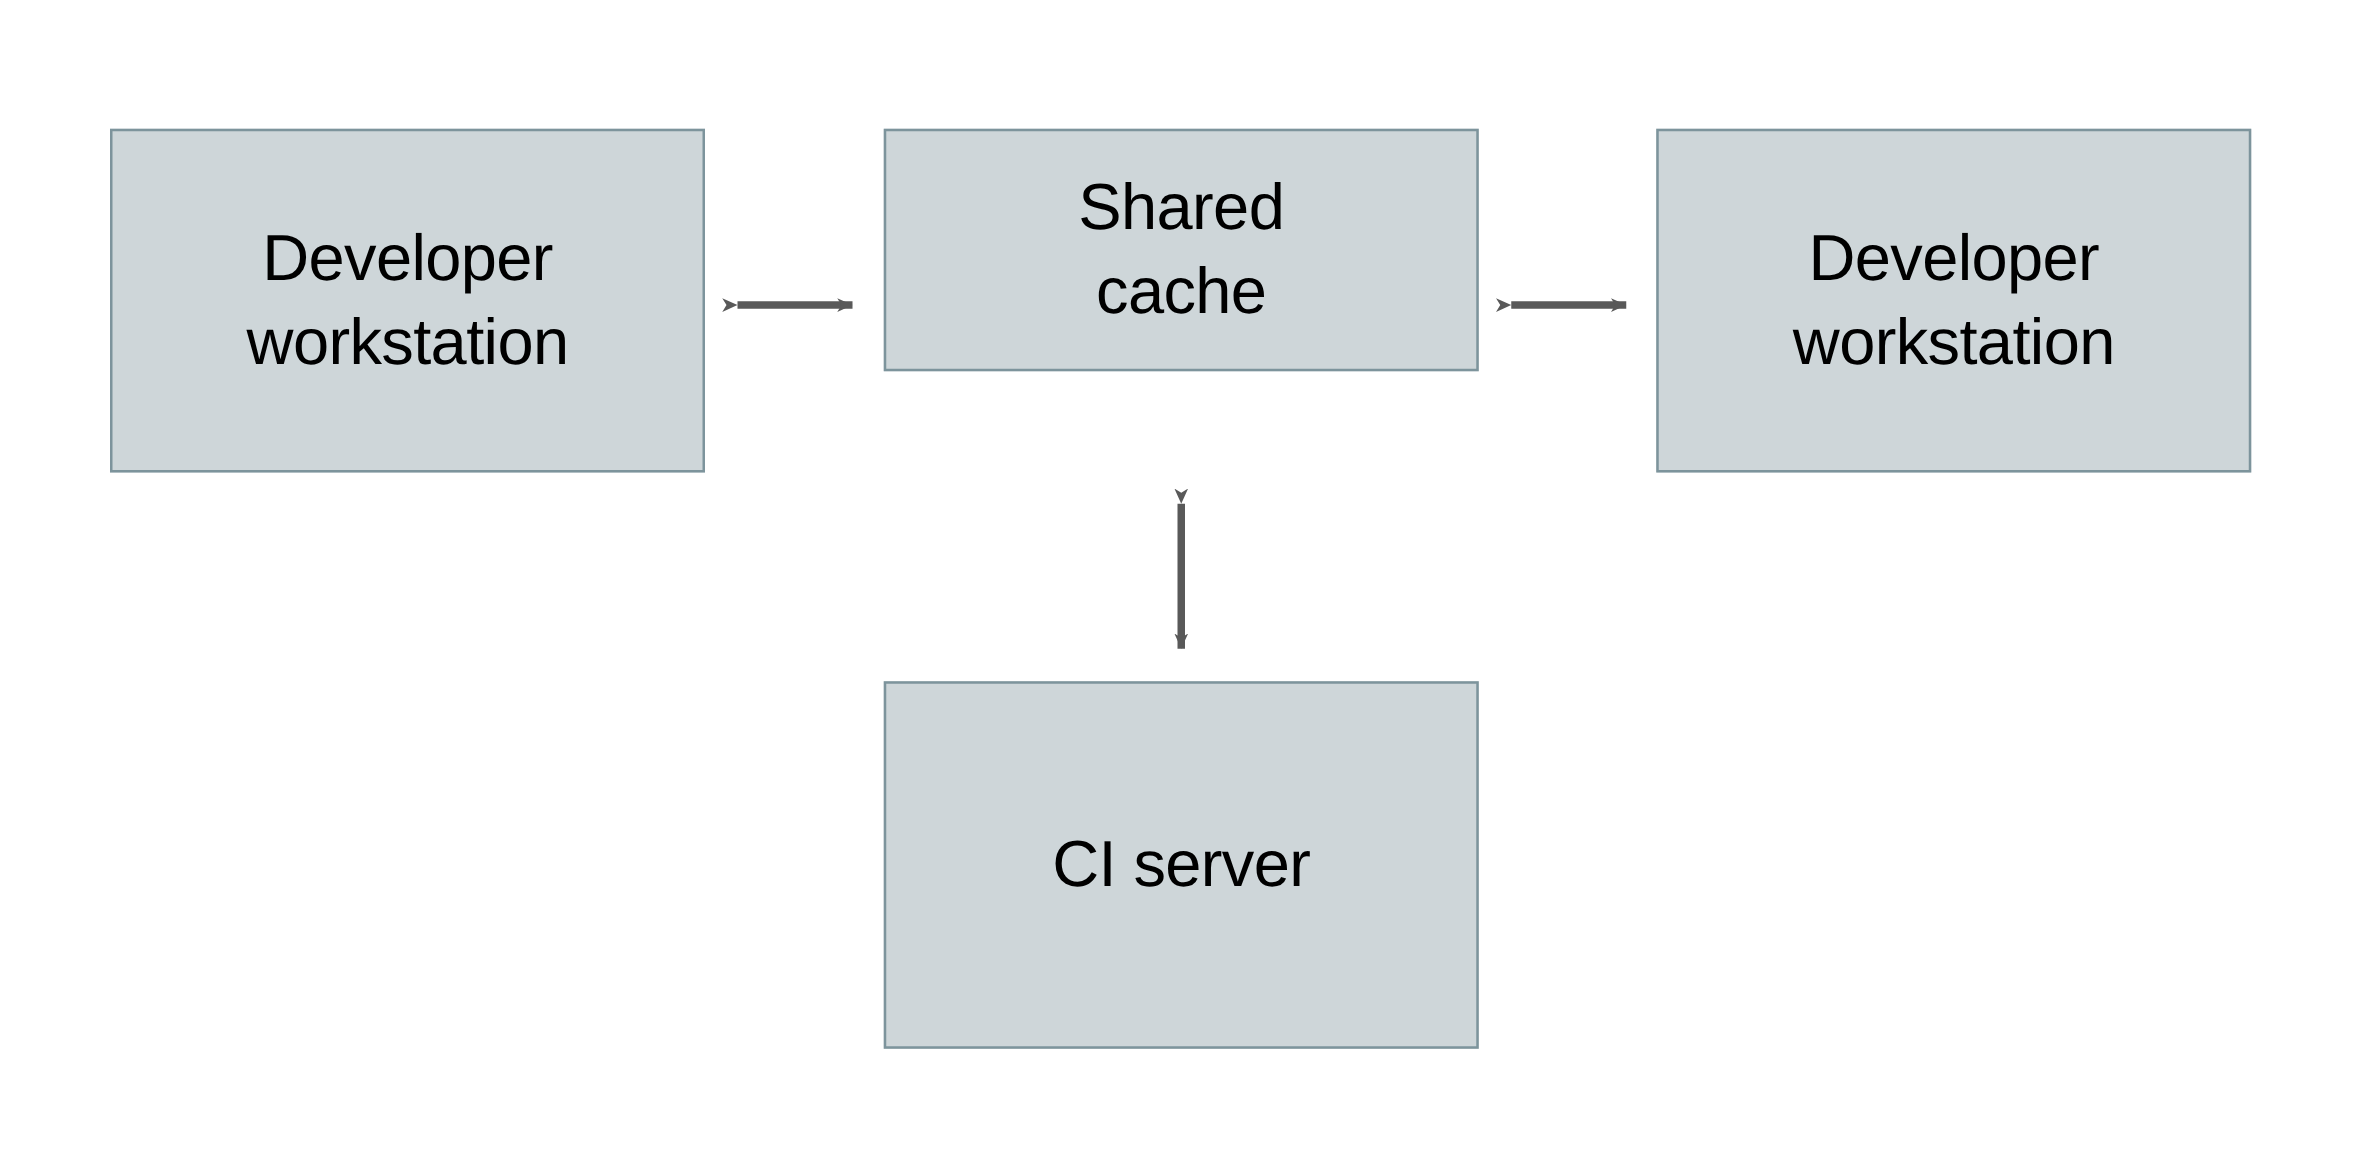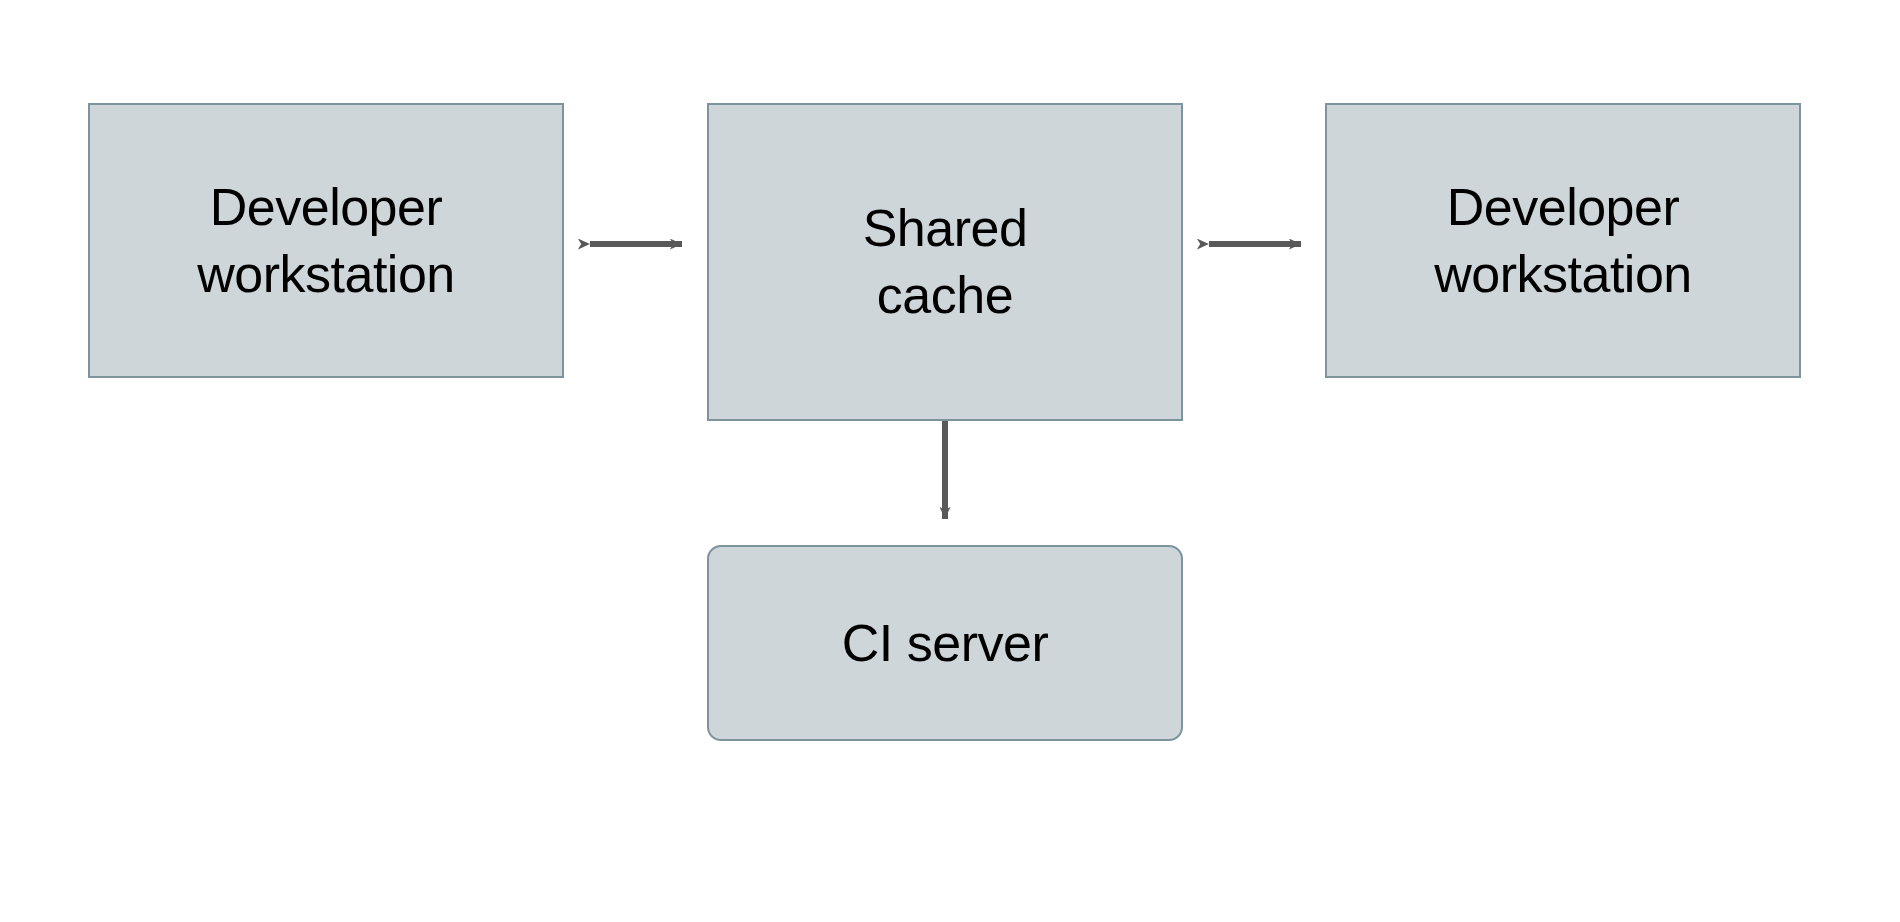--- a/index.html
+++ b/index.html
@@ -33,23 +33,23 @@
     color: #000000;
     font-size: 52px;
     font-weight: 400;
     line-height: 1.28;
     letter-spacing: -0.5px;
     white-space: pre-line;
     padding: 0 10px;
   }
   
   #node-dev-left   { left: 88px;  top: 103px; width: 476px; height: 275px; }
-  #node-cache      { left: 707px; top: 103px; width: 476px; height: 318px; }
+  #node-cache      { left: 707px; top: 103px; width: 476px; height: 194px; }
   #node-dev-right  { left: 1325px;top: 103px; width: 476px; height: 275px; }
-  #node-ci         { left: 707px; top: 545px; width: 476px; height: 196px; border-radius: 14px; }
+  #node-ci         { left: 707px; top: 545px; width: 476px; height: 294px; }
 
   .edge-layer {
     position: absolute;
     left: 0;
     top: 0;
     width: 1900px;
     height: 922px;
     pointer-events: none;
   }
   .edge-hit {

